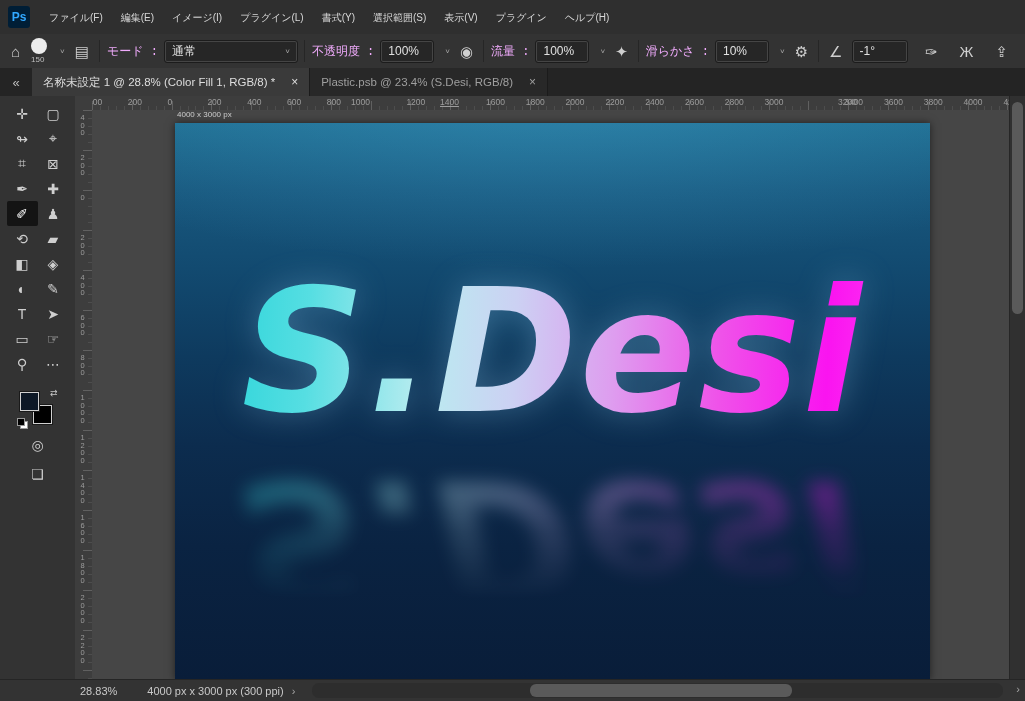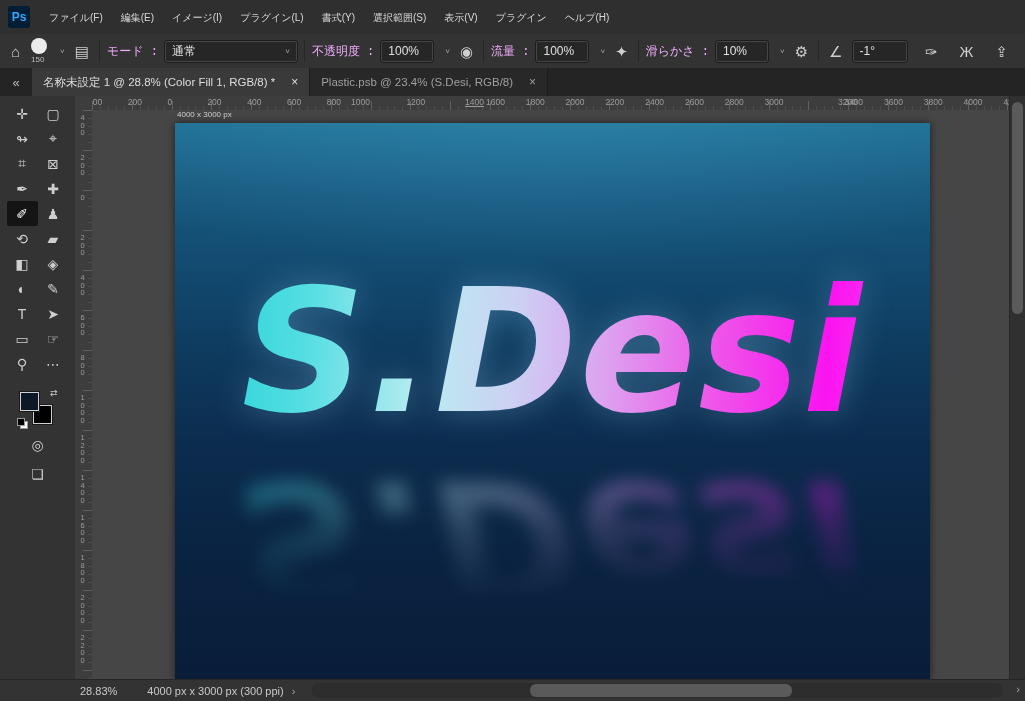--- a/index.html
+++ b/index.html
@@ -239,21 +239,21 @@
     <div class="ruler-h">
         <span class="hrl" style="left: -4px;">400</span>
         <span class="hrl" style="left: 35.8px;">200</span>
         <span class="hrl" style="left: 75.6px;">0</span>
         <span class="hrl" style="left: 115.4px;">200</span>
         <span class="hrl" style="left: 155.2px;">400</span>
         <span class="hrl" style="left: 195px;">600</span>
         <span class="hrl" style="left: 234.8px;">800</span>
         <span class="hrl" style="left: 259px;">1000</span>
         <span class="hrl" style="left: 314.4px;">1200</span>
-        <span class="hrl" style="left: 373px; text-decoration: underline;">1400</span>
+        <span class="hrl" style="left: 348px; text-decoration: underline;">1400</span>
         <span class="hrl" style="left: 394px;">1600</span>
         <span class="hrl" style="left: 433.8px;">1800</span>
         <span class="hrl" style="left: 473.6px;">2000</span>
         <span class="hrl" style="left: 513.4px;">2200</span>
         <span class="hrl" style="left: 553.2px;">2400</span>
         <span class="hrl" style="left: 593px;">2600</span>
         <span class="hrl" style="left: 632.8px;">2800</span>
         <span class="hrl" style="left: 672.6px;">3000</span>
         <span class="hrl" style="left: 746px;">3200</span>
         <span class="hrl" style="left: 752.2px;">3400</span>

